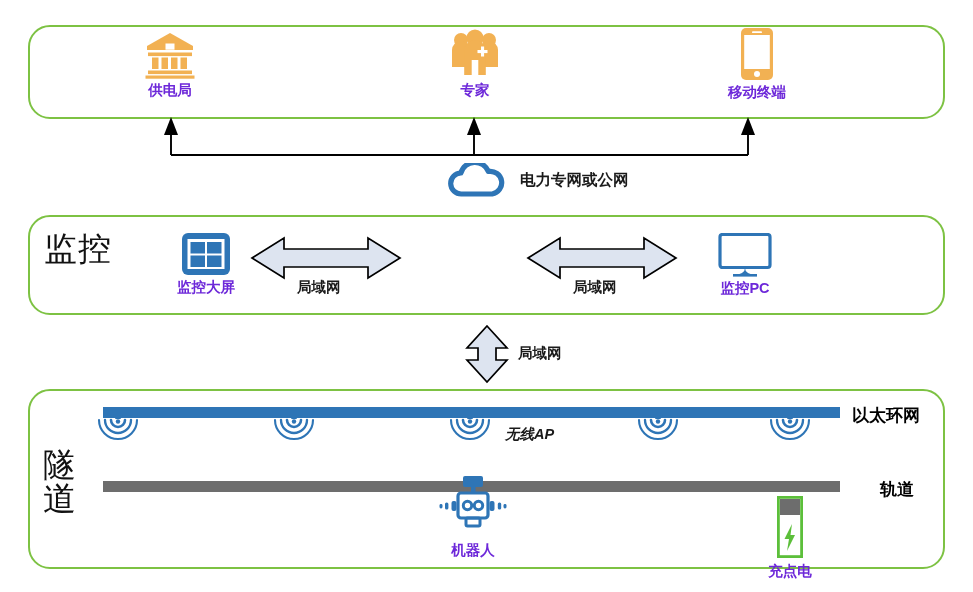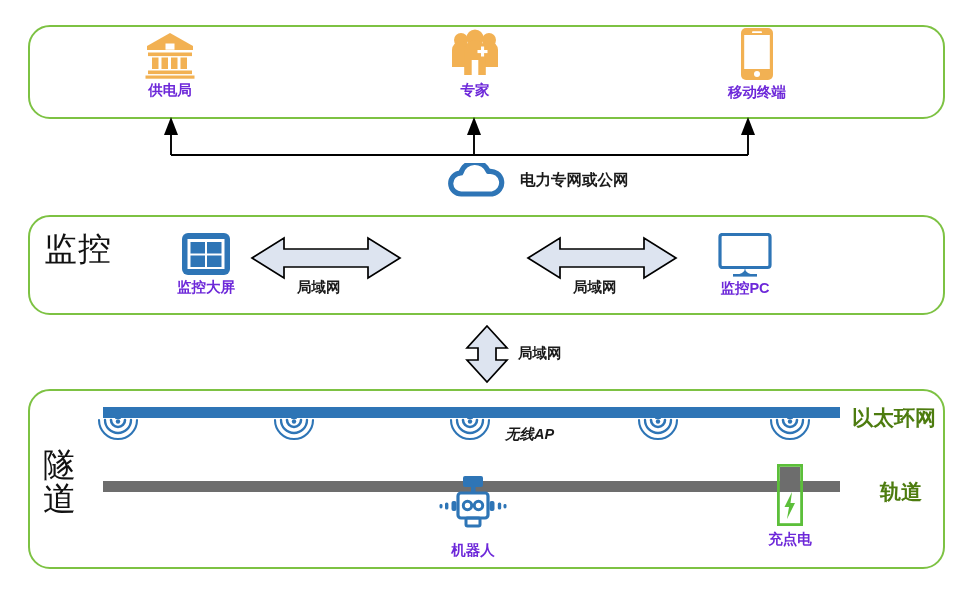--- a/index.html
+++ b/index.html
@@ -34,21 +34,21 @@
   .flabel{
     position:absolute;font-size:14.5px;color:#1a1a1a;white-space:nowrap;
     font-family:"Liberation Sans","DejaVu Sans",sans-serif;font-weight:600;
   }
   .panel-title{
     position:absolute;
     font-family:"Liberation Serif","DejaVu Serif",serif;
     font-size:33px;line-height:1.03;color:#111;white-space:nowrap;letter-spacing:1px;
   }
   .side-label{
-    position:absolute;font-size:21px;color:#4d7c0f;white-space:nowrap;font-weight:600;
+    position:absolute;font-size:17px;color:#000000;white-space:nowrap;font-weight:600;
     font-family:"Liberation Sans","DejaVu Sans",sans-serif;
   }
 
   
   .overlay{position:absolute;left:0;top:0;width:973px;height:592px;pointer-events:none;}
 
   
   .bar{position:absolute;}
   #eth-bar{left:103px;top:407px;width:737px;height:11px;background:#2e75b6;}
   #rail-bar{left:103px;top:481px;width:737px;height:11px;background:#6d6d6d;}
@@ -242,21 +242,21 @@
         <rect x="52.5" y="25" width="5" height="10" rx="2" fill="#2e75b6"></rect>
         <rect x="8" y="26.5" width="3.4" height="7" rx="1.6" fill="#2e75b6"></rect>
         <rect x="60.8" y="26.5" width="3.4" height="7" rx="1.6" fill="#2e75b6"></rect>
         <rect x="2.5" y="28" width="3" height="4.5" rx="1.4" fill="#2e75b6"></rect>
         <rect x="66.5" y="28" width="3" height="4.5" rx="1.4" fill="#2e75b6"></rect>
       </svg>
     </span>
     <span class="caption" style="margin-top:3px;">机器人</span>
   </div>
 
-  <div class="node" id="node-charging-right" style="left:760px;top:464px;width:60px;">
+  <div class="node" id="node-charging-right" style="left:760px;top:496px;width:60px;">
     <span class="icon">
       <svg width="26" height="62" viewBox="0 0 26 62">
         <rect x="1.4" y="1.4" width="23.2" height="59.2" fill="none" stroke="#5cbf3a" stroke-width="2.8"></rect>
         <rect x="3" y="3" width="20" height="16" fill="#6d6d6d"></rect>
         <polygon points="15,28 7.5,43 12,43 10,55 18,39 13.5,39" fill="#5cbf3a"></polygon>
       </svg>
     </span>
     <span class="caption" style="margin-top:4px;">充点电</span>
   </div>
 

